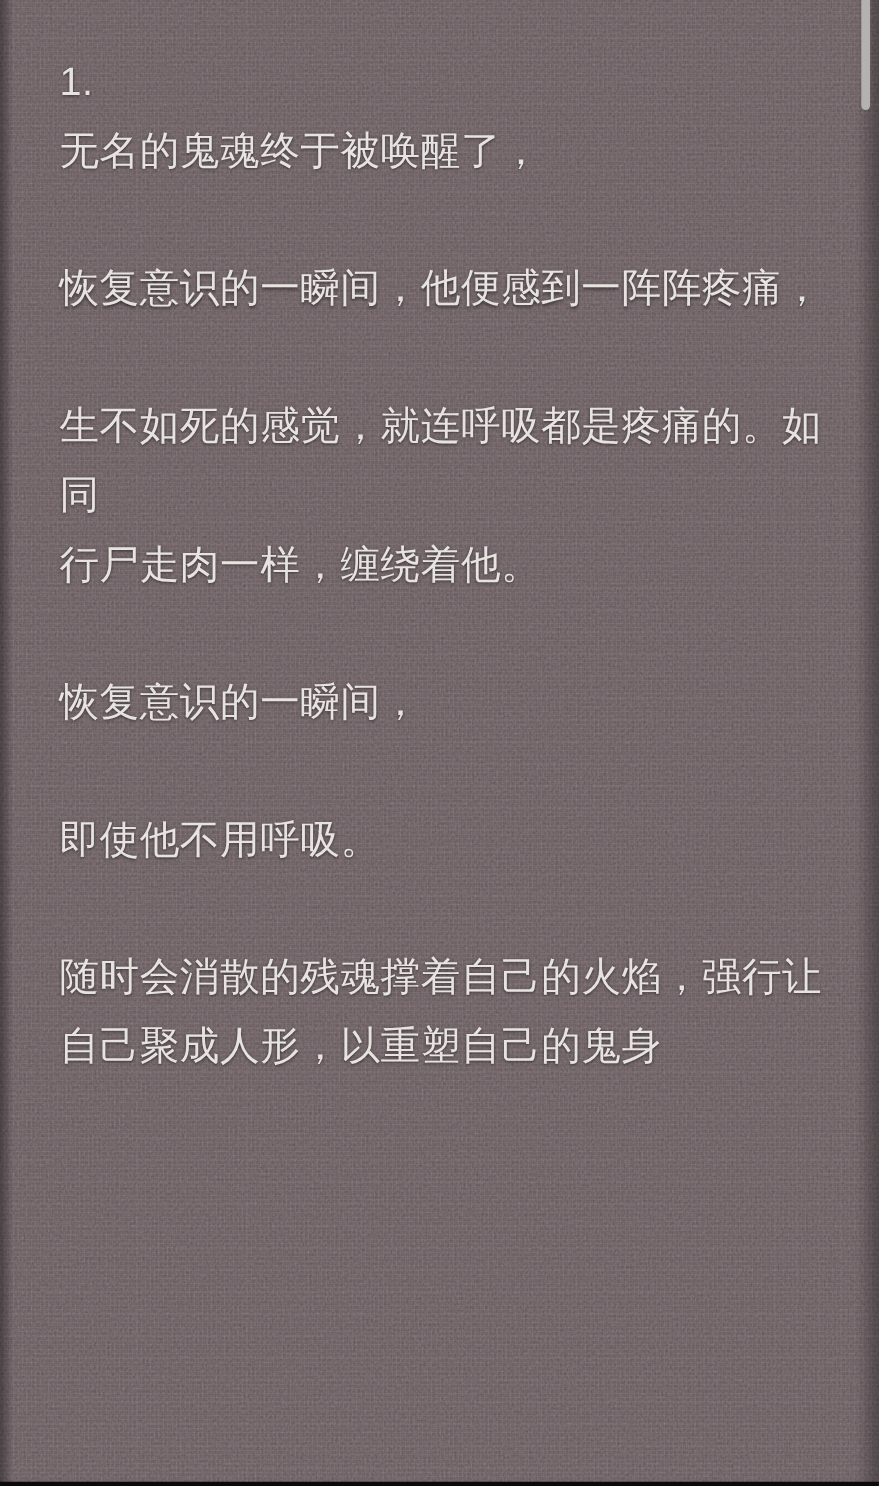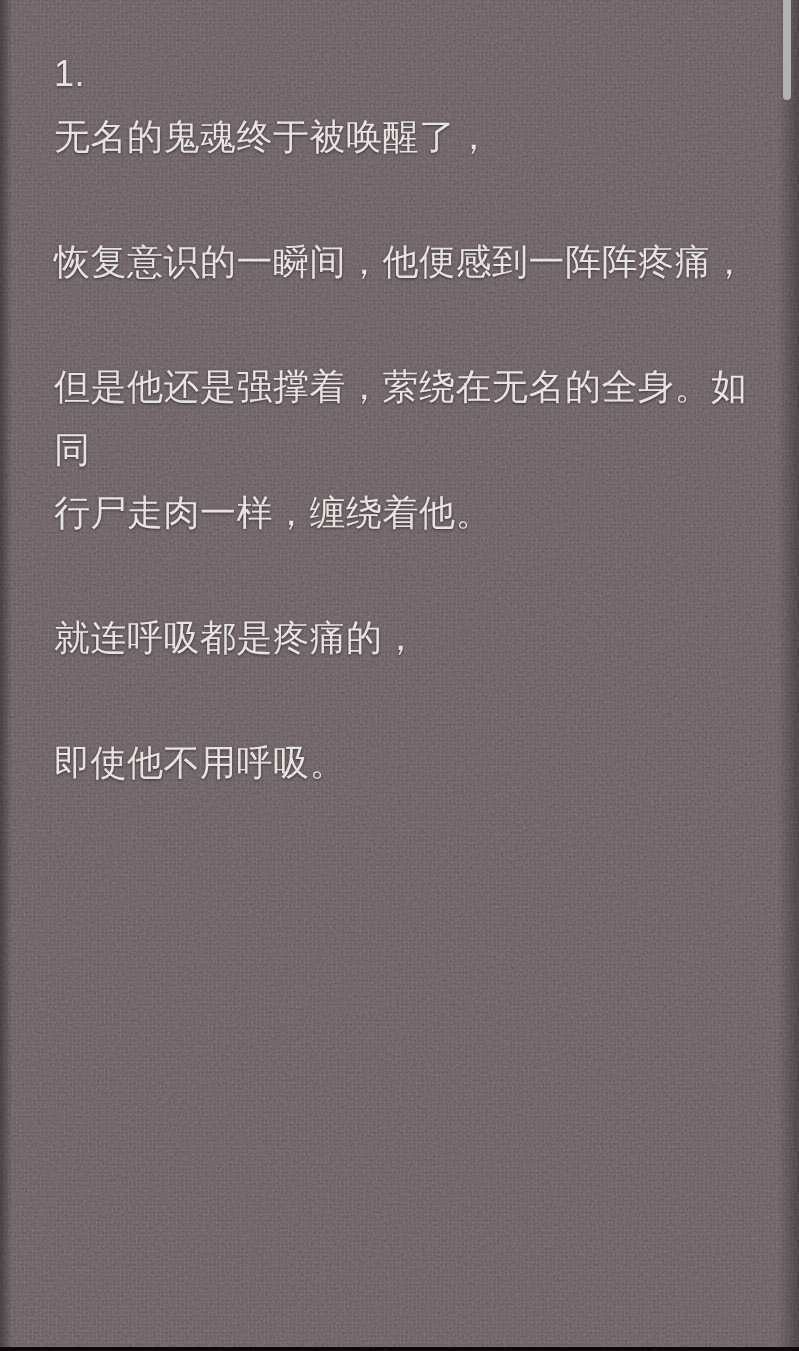--- a/index.html
+++ b/index.html
@@ -97,22 +97,24 @@
     <rect x="0" y="0" width="799" height="1351" filter="url(#weave)"></rect>
   </svg>
 
   <div class="hatch"></div>
   <div class="vignette"></div>
 
   <main class="text-column">
     <p>1.
 无名的鬼魂终于被唤醒了，</p>
     <p>恢复意识的一瞬间，他便感到一阵阵疼痛，</p>
-    <p>但是他还是强撑着，萦绕在无名的全身。如同
+    <p>生不如死的感觉，就连呼吸都是疼痛的。如同
 行尸走肉一样，缠绕着他。</p>
-    <p>就连呼吸都是疼痛的，</p>
+    <p>恢复意识的一瞬间，</p>
     <p>即使他不用呼吸。</p>
+    <p>随时会消散的残魂撑着自己的火焰，强行让
+自己聚成人形，以重塑自己的鬼身</p>
   </main>
 
   <div class="scrollbar-thumb"></div>
   <div class="bottom-edge-bar"></div>
 
 </div>
 
 </body></html>

